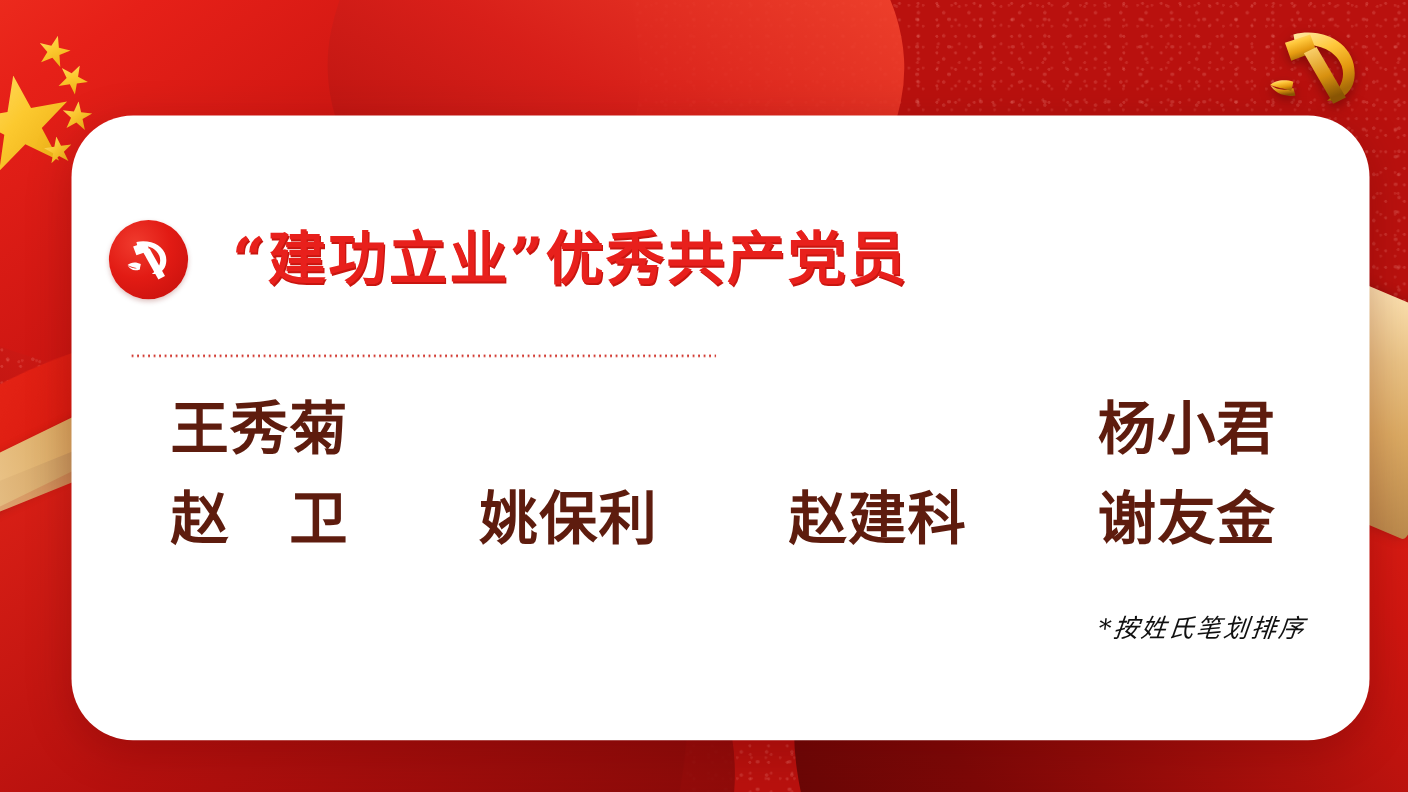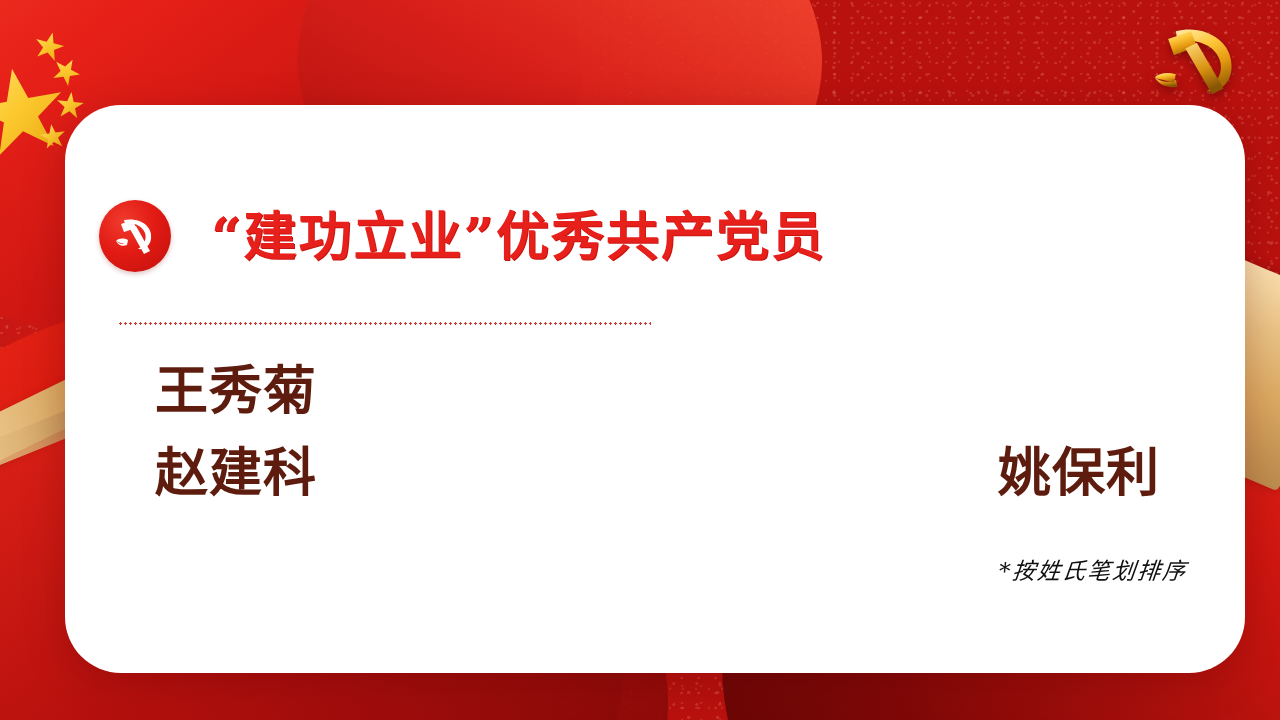--- a/index.html
+++ b/index.html
@@ -274,23 +274,26 @@
       </div>
 
       <div class="title-text">“建功立业”优秀共产党员</div>
     </div>
 
     <div class="divider"></div>
 
     <div class="names">
       <div class="name-row">
         <span class="name">王秀菊</span>
+        <span class="name">杨小君</span>
       </div>
       <div class="name-row">
+        <span class="name">赵　卫</span>
+        <span class="name">姚保利</span>
         <span class="name">赵建科</span>
-        <span class="name">姚保利</span>
+        <span class="name">谢友金</span>
       </div>
     </div>
 
     <div class="footnote">*按姓氏笔划排序</div>
 
   </div>
 </div>
 
 </body></html>

